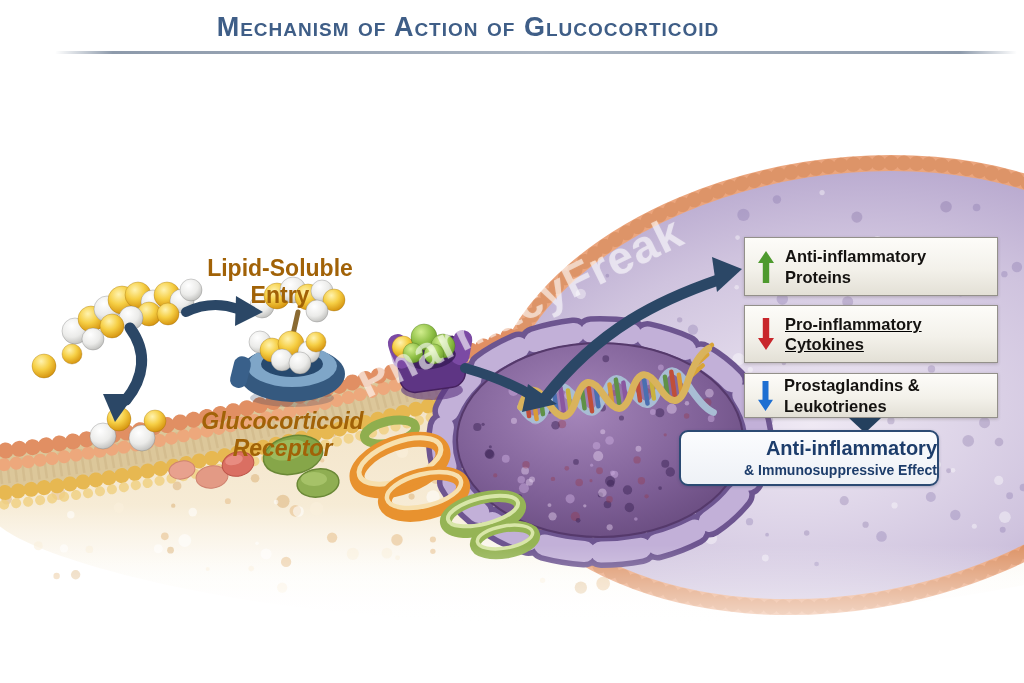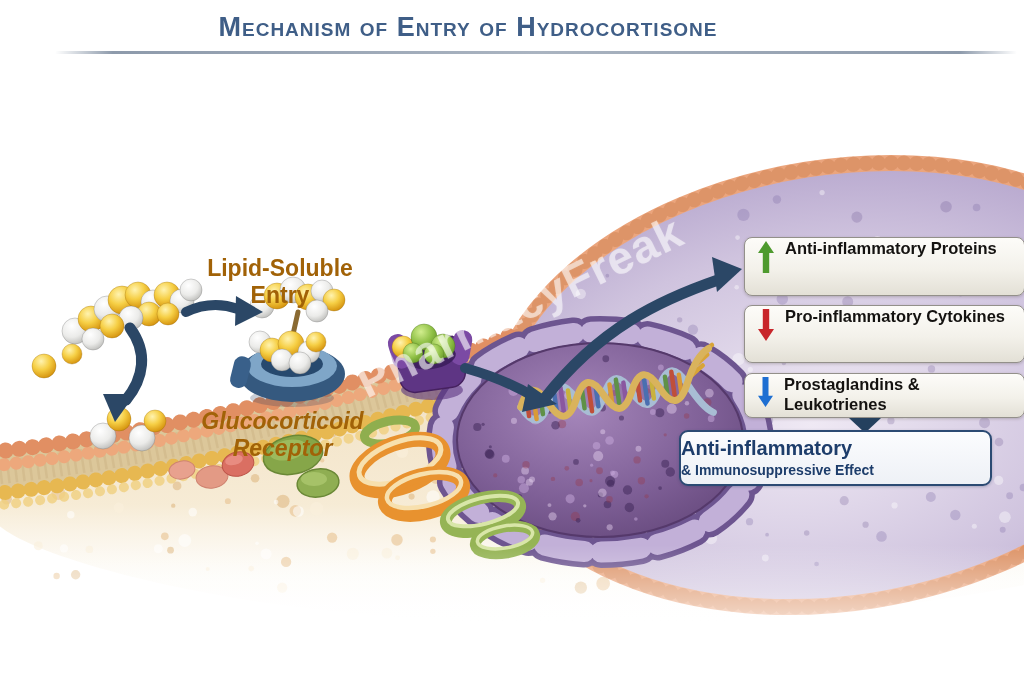--- a/index.html
+++ b/index.html
@@ -13,37 +13,37 @@
          background:linear-gradient(90deg,rgba(141,154,171,0),#8d9aab 6%,#aab4c1 50%,#8d9aab 94%,rgba(141,154,171,0));
          border-radius:2px;}
   .diagram-label{position:absolute;font-weight:700;font-size:23px;color:#a16207;
          text-align:center;line-height:1.18;}
   .lbl-lipid{left:190px;top:255px;width:180px;}
   .lbl-binding{left:340px;top:281px;width:172px;}
   .lbl-gr{left:180px;top:408px;width:205px;font-style:italic;}
   .watermark{position:absolute;left:348px;top:360px;font-weight:700;font-size:46px;
          color:rgba(255,255,255,0.55);transform:rotate(-26deg);transform-origin:0 0;
          white-space:nowrap;letter-spacing:1px;text-shadow:0 0 2px rgba(255,255,255,0.15);}
-  .callout{position:absolute;left:744px;width:281px;box-sizing:border-box;
-         border:1.6px solid #93908a;border-radius:8px;
+  .callout{position:absolute;left:744px;width:254px;box-sizing:border-box;
+         border:1.6px solid #93908a;border-radius:0;
          background:linear-gradient(180deg,#fdfcf9 0%,#f3f1ea 55%,#e3e0d6 100%);
          box-shadow:0 1px 3px rgba(60,50,40,0.25);
-         display:flex;gap:11px;padding:0 10px 0 13px;}
+         display:flex;align-items:center;gap:11px;padding:0 10px 0 13px;}
   .callout-1{top:237px;height:59px;}
-  .callout-2{top:305px;height:58px;}
+  .callout-2{top:305px;height:58px;text-decoration:underline;}
   .callout-3{top:373px;height:45px;}
   .callout-text{font-weight:700;font-size:16.5px;color:#141210;line-height:1.22;}
   .arrow-ico{flex:0 0 auto;display:block;}
   .connector-tri{position:absolute;left:849px;top:418px;width:0;height:0;
          border-left:16px solid transparent;border-right:16px solid transparent;
          border-top:15px solid #24405e;}
-  .result-box{position:absolute;left:679px;top:430px;width:313px;height:56px;box-sizing:border-box;
+  .result-box{position:absolute;left:679px;top:430px;width:260px;height:56px;box-sizing:border-box;
          border:2.4px solid #2b4a73;border-radius:9px;background:linear-gradient(180deg,#fbfcfe,#eef1f6);
          box-shadow:0 1px 3px rgba(40,60,90,0.3);
-         display:flex;flex-direction:column;align-items:flex-start;justify-content:center;
+         display:flex;flex-direction:column;align-items:flex-end;justify-content:center;
          color:#1d3d6b;font-weight:700;line-height:1.28;text-align:center;}
   .result-line1{font-size:20px;}
   .result-line2{font-size:14px;}
 </style>
 </head>
 <body>
 
 <div class="stage">
 
   <svg class="scene" width="1024" height="683" viewBox="0 0 1024 683">
@@ -582,21 +582,21 @@
         <path d="M545,398 C600,328 660,300 718,280" fill="none" stroke="#2b4766" stroke-width="11" stroke-linecap="round"></path>
         <polygon points="712,257 742,269 717,292"></polygon>
       </g>
     </g>
 
     <rect x="0" y="545" width="1024" height="138" fill="url(#gFade)"></rect>
   </svg>
 
   <div class="watermark">PharmacyFreak</div>
 
-  <div class="title">Mechanism of Entry of Hydrocortisone</div>
+  <div class="title">Mechanism of Action of Glucocorticoid</div>
   <div class="divider"></div>
 
   <div class="diagram-label lbl-lipid">Lipid-Soluble Entry</div>
   <div class="diagram-label lbl-gr">Glucocorticoid Receptor</div>
 
   <div class="callout callout-1">
     <svg class="arrow-ico" width="16" height="38" viewBox="0 0 20 40">
       <polygon points="10,0 20,15 14,15 14,40 6,40 6,15 0,15" fill="#4e9a2e"></polygon>
     </svg>
     <div class="callout-text">

